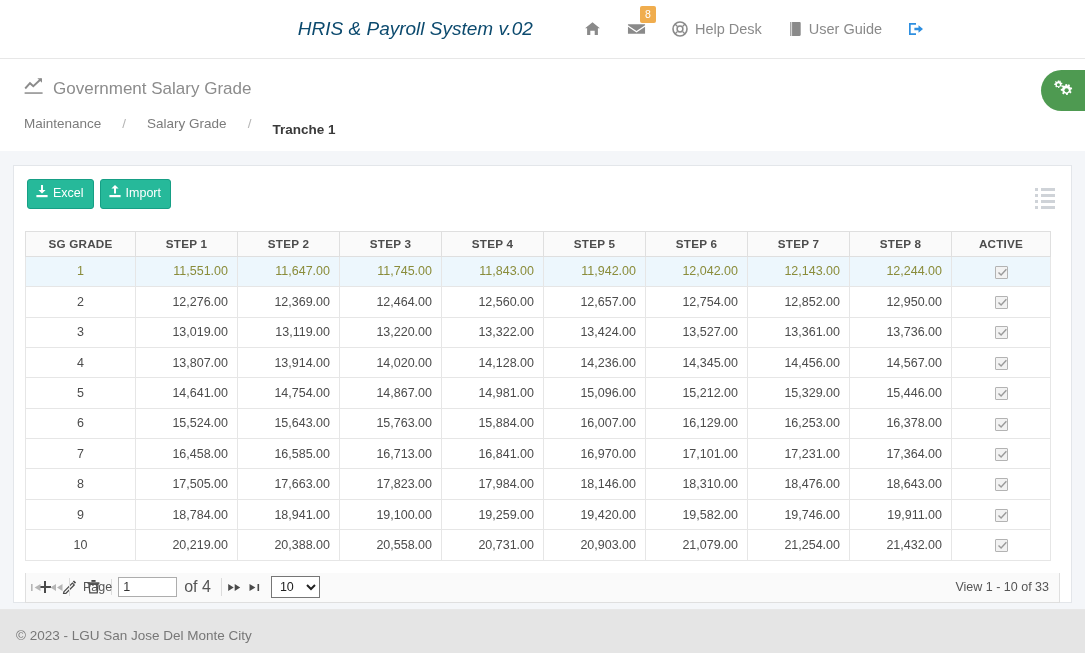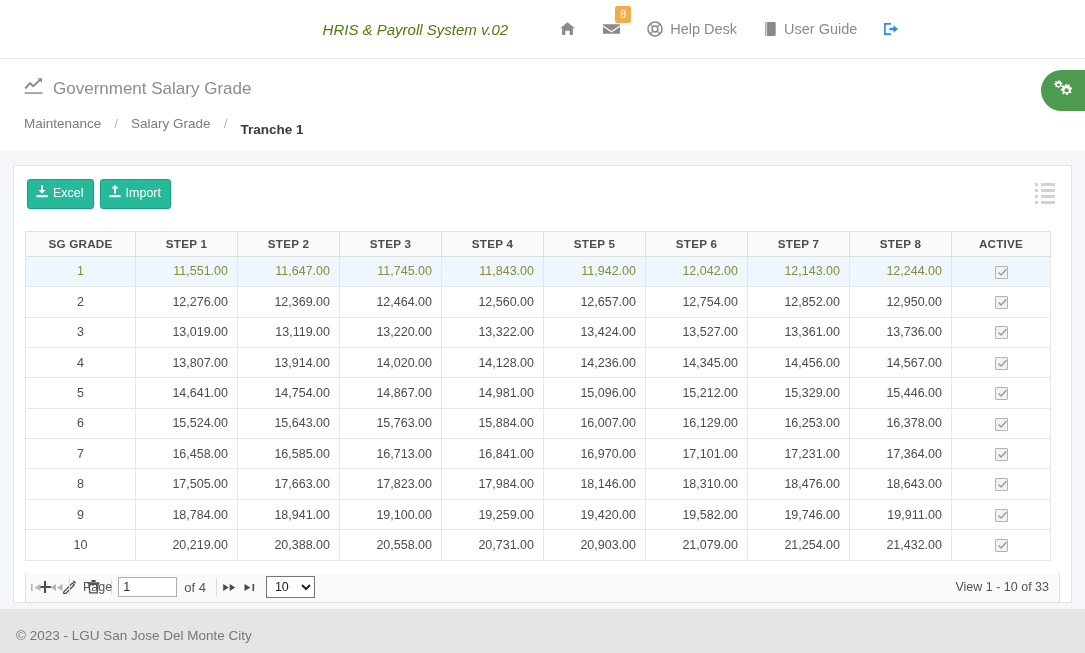--- a/index.html
+++ b/index.html
@@ -23,22 +23,22 @@
     position: relative;
   }
   .nav-inner {
     display: flex;
     align-items: center;
     gap: 0px;
     padding-left: 150px;
   }
   .brand {
     font-style: italic;
-    font-size: 15px;
-    color: #4d7c0f;
+    font-size: 19px;
+    color: #0c4a6e;
     margin-right: 38px;
     white-space: nowrap;
   }
   .nav-item {
     display: flex;
     align-items: center;
     gap: 7px;
     color: #8a8a8a;
     font-size: 14.5px;
     padding: 0 13px;
@@ -76,21 +76,21 @@
     display: flex;
     align-items: center;
     gap: 9px;
     margin: 0 0 9px 0;
   }
   .breadcrumb {
     font-size: 13.5px;
     color: #7b7b7b;
     display: flex;
     align-items: center;
-    gap: 4px;
+    gap: 12px;
   }
   .breadcrumb a { color: #7b7b7b; text-decoration: none; }
   .breadcrumb .sep { margin: 0 9px; color: #b5b5b5; }
   .breadcrumb .current { color: #3a3a3a; font-weight: bold; margin-top: 13px; }
 
   .settings-tab {
     position: absolute;
     right: 0;
     top: 11px;
     width: 44px;
@@ -111,21 +111,21 @@
   }
   .panel {
     background: #ffffff;
     border: 1px solid #e3e6ea;
     height: 438px;
     position: relative;
   }
   .panel-toolbar {
     padding: 13px 12px 10px 13px;
     display: flex;
-    align-items: flex-start;
+    align-items: flex-end;
     justify-content: space-between;
   }
   .btn-group { display: flex; gap: 6px; }
   .btn {
     background: #26b99a;
     border: 1px solid #169f85;
     color: #fff;
     font-size: 12.5px;
     padding: 5px 9px 6px 8px;
     border-radius: 3px;
@@ -229,21 +229,21 @@
   .pg-label { margin: 0 6px 0 10px; color: #555; font-size: 12.5px; }
   .pg-input {
     width: 59px; height: 20px;
     border: 1px solid #adadad;
     background: #fff;
     font-size: 12.5px;
     padding: 0 4px;
     font-family: "Liberation Sans", sans-serif;
     color: #333;
   }
-  .pg-of { margin: 0 7px 0 7px; color: #555; font-size: 13px; }
+  .pg-of { margin: 0 7px 0 7px; color: #555; font-size: 16px; }
   .pg-sep { width: 1px; height: 18px; background: #dcdcdc; margin: 0 3px; }
   .pg-select {
     height: 22px;
     border: 1px solid #767676;
     background: #fff;
     font-size: 12.5px;
     padding: 0 2px 0 4px;
     margin-left: 6px;
     font-family: "Liberation Sans", sans-serif;
     color: #222;

